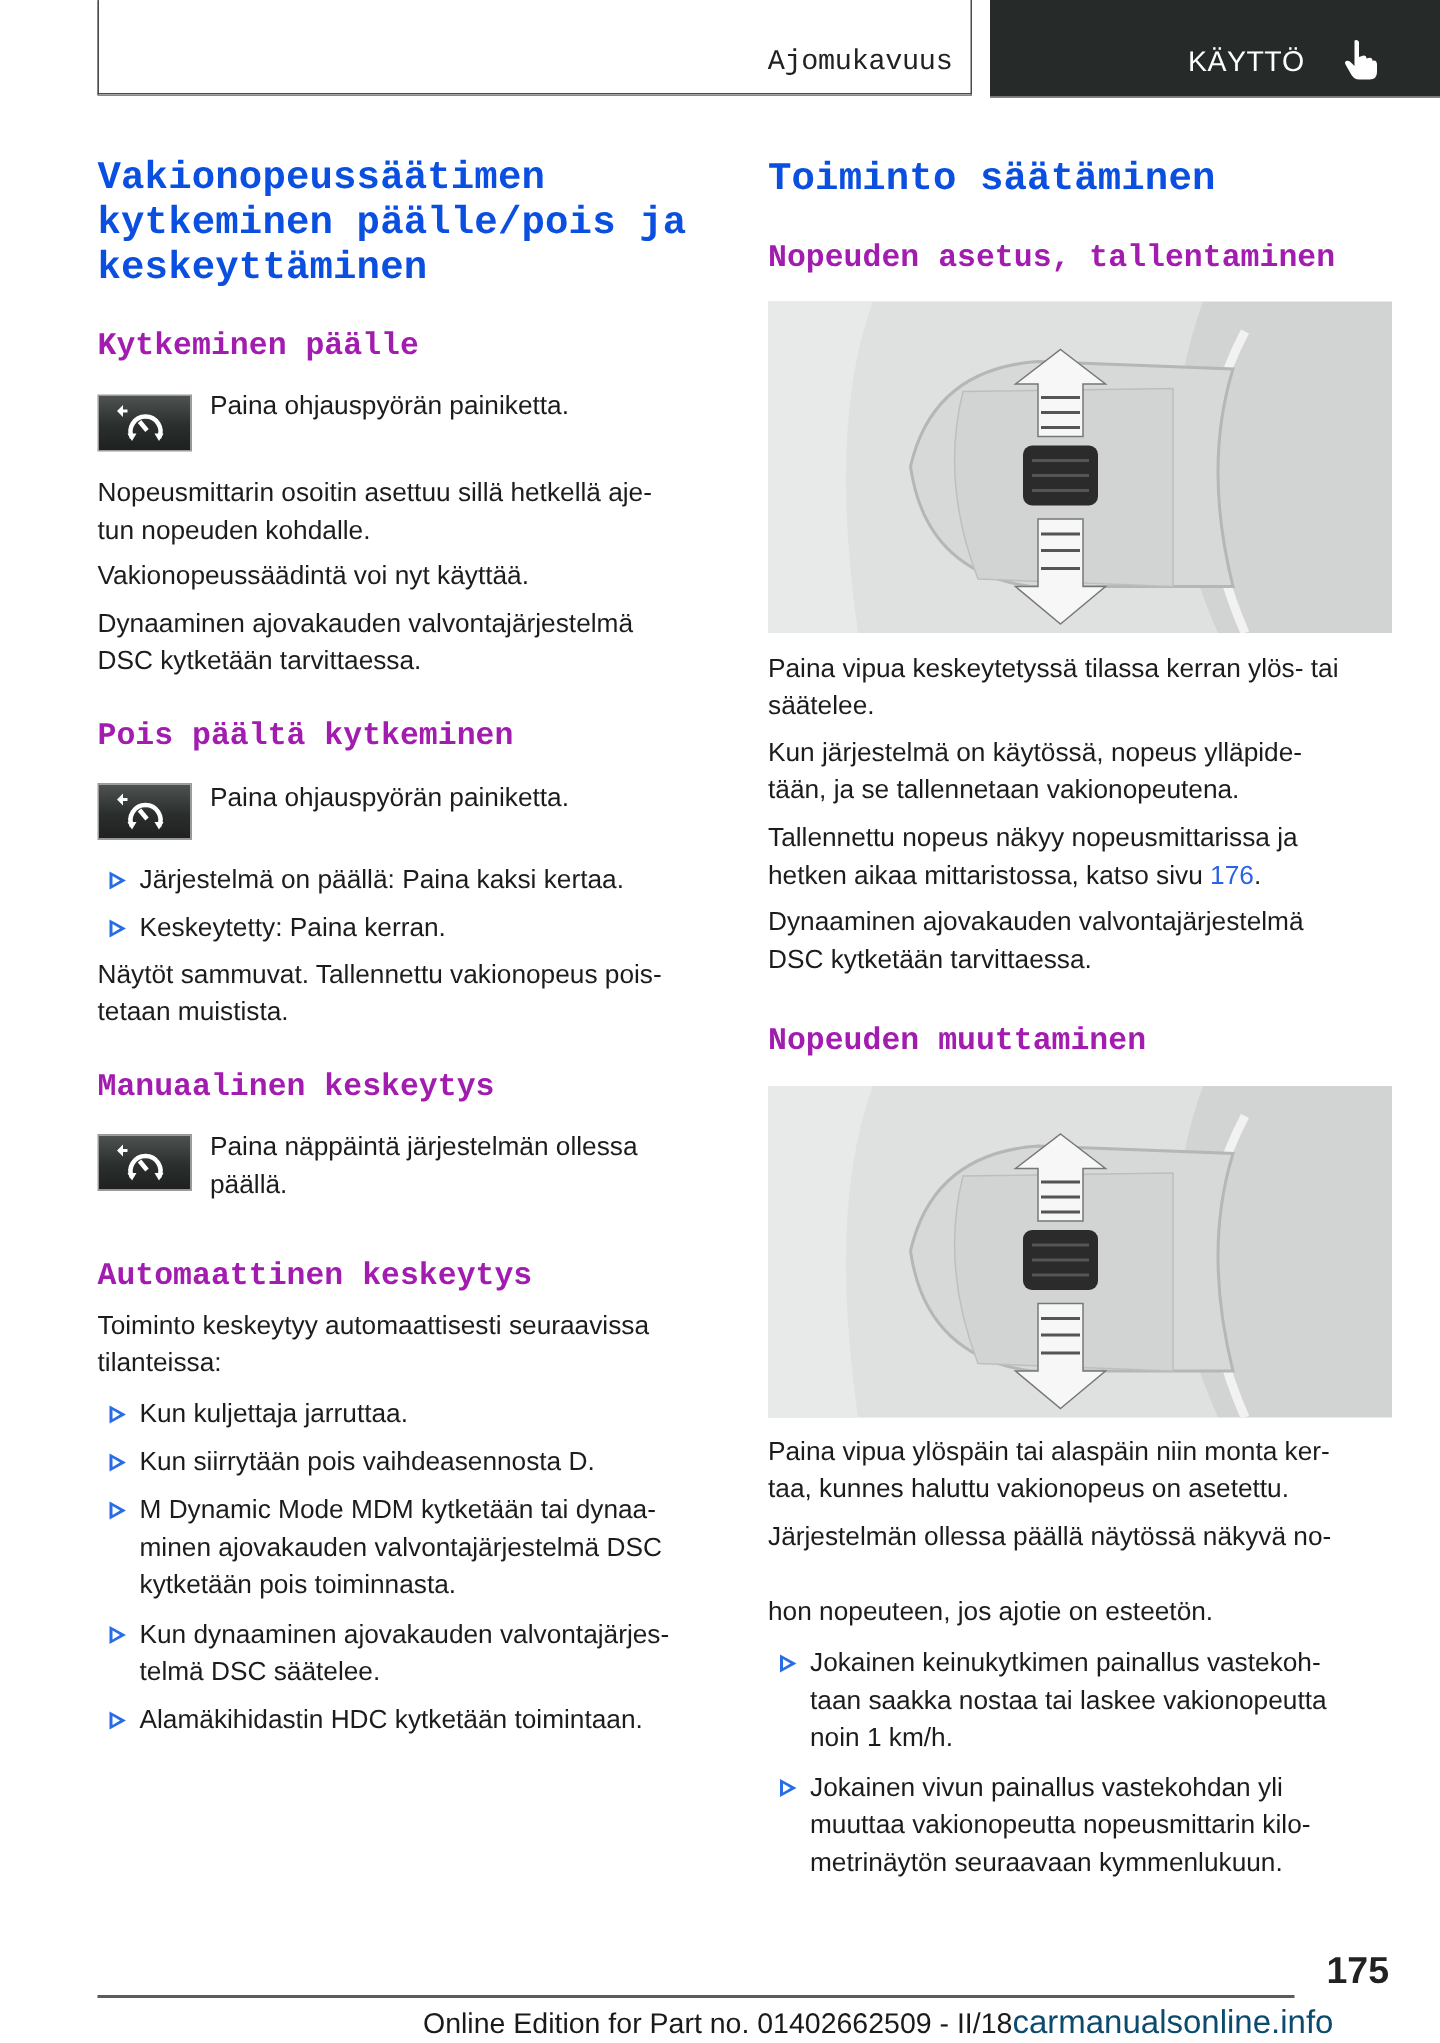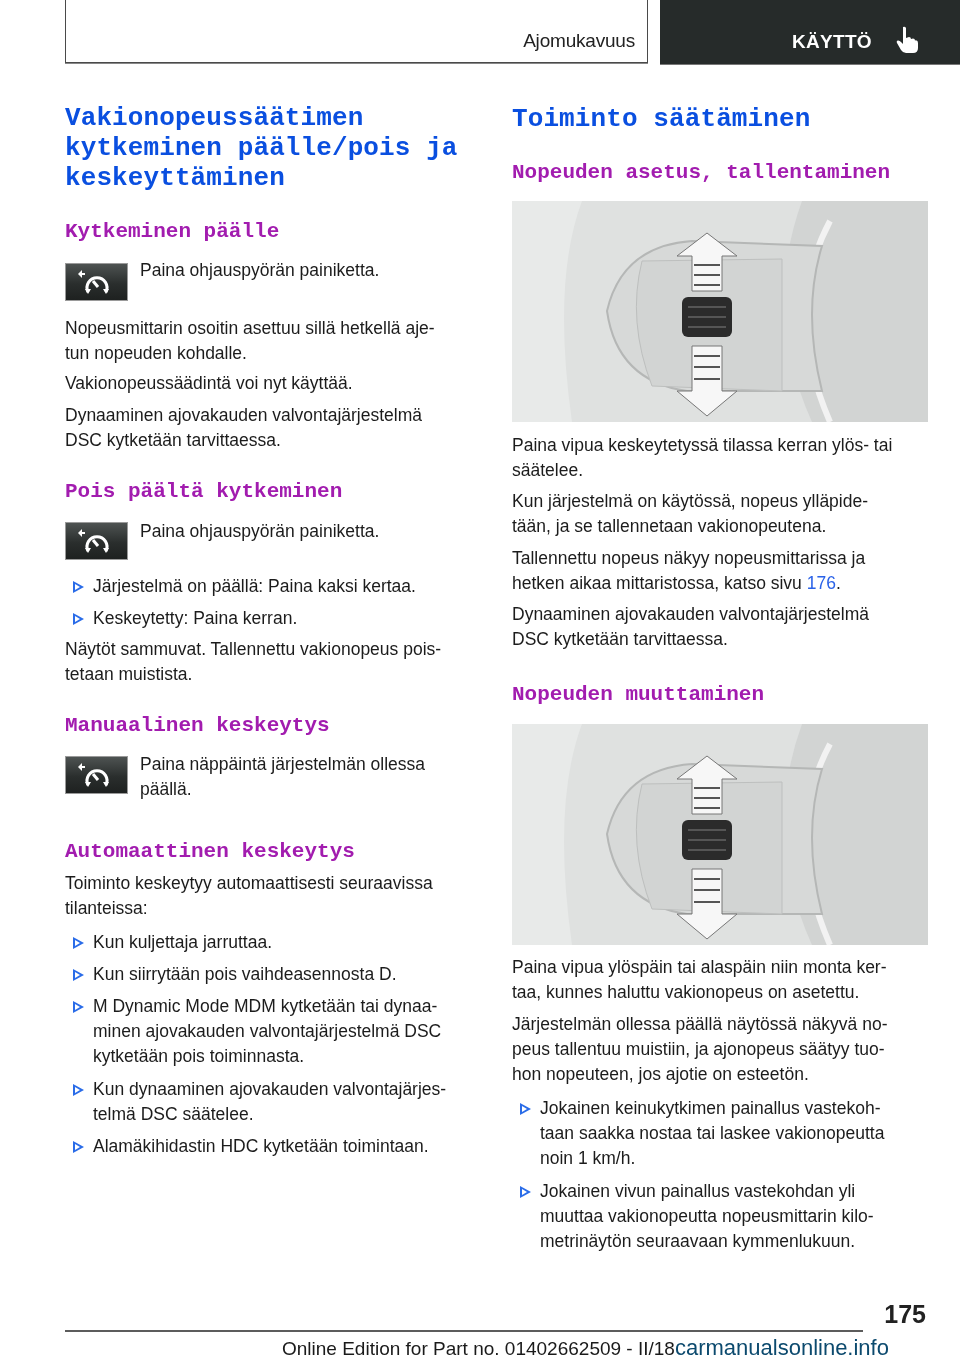--- a/index.html
+++ b/index.html
@@ -4,31 +4,32 @@
 <style>
   html, body { margin:0; padding:0; }
   body {
     width:960px; height:1362px; position:relative; background:#ffffff;
     font-family:"Liberation Sans", sans-serif; color:#1a1a1a; overflow:hidden;
   }
   .hdr-box {
     position:absolute; left:65px; top:0; width:583px; height:63px;
     border:1px solid #4a4a4a; border-top:none; box-shadow:0 1px 0 #888;
     box-sizing:border-box;
+    font-family:Liberation Mono, monospace;
   }
   .hdr-chapter {
     position:absolute; right:12px; bottom:10px; font-size:19px; color:#222;
     letter-spacing:-0.2px;
   }
   .hdr-tab {
     position:absolute; left:660px; top:0; width:300px; height:64px; background:#262b2a;
     border-bottom:1px solid #777;
   }
   .hdr-tab-label {
-    position:absolute; left:132px; bottom:11px; color:#ffffff; font-weight:bold; font-size:19px;
+    position:absolute; left:132px; bottom:11px; color:#ffffff; font-weight:normal; font-size:19px;
     letter-spacing:0.3px;
   }
   .hdr-hand { position:absolute; left:236px; bottom:10px; width:22px; height:28px; }
 
   .col { position:absolute; top:0; width:420px; }
   .col-left { left:65px; }
   .col-right { left:512px; width:416px; }
 
   h1, h2, h3 { margin:0; font-family:Liberation Mono, monospace; font-weight:bold; }
   .h1 { position:absolute; color:#0a4fe0; font-size:26px; line-height:30px; letter-spacing:0.1px; }
@@ -223,21 +224,21 @@
       <path d="M195 32 L225 55 L210 55 L210 90 L180 90 L180 55 L165 55 Z" fill="#f7f7f7" stroke="#777"></path>
       <path d="M195 215 L225 190 L210 190 L210 145 L180 145 L180 190 L165 190 Z" fill="#f7f7f7" stroke="#777"></path>
       <path d="M182 64 L208 64 M182 74 L208 74 M182 84 L208 84 M182 155 L208 155 M182 166 L208 166 M182 178 L208 178" stroke="#555" stroke-width="2"></path>
     </svg>
   </div>
 
   <div class="blk" style="top:955px;">
     <p><span>Paina vipua ylöspäin tai alaspäin niin monta ker-</span><br><span>taa, kunnes haluttu vakionopeus on asetettu.</span></p>
   </div>
   <div class="blk" style="top:1012px;">
-    <p><span>Järjestelmän ollessa päällä näytössä näkyvä no-</span><br><span>peus tallentuu muistiin, ja ajonopeus säätyy tuo-</span><br><span>hon nopeuteen, jos ajotie on esteetön.</span></p>
+    <p><span>Järjestelmän ollessa päällä näytössä näkyvä no-</span><br><br><span>hon nopeuteen, jos ajotie on esteetön.</span></p>
   </div>
 
   <div class="bullet" style="top:1096px;">
     <span class="tri"></span>
     <p class="btxt"><span>Jokainen keinukytkimen painallus vastekoh-</span><br><span>taan saakka nostaa tai laskee vakionopeutta</span><br><span>noin 1 km/h.</span></p>
   </div>
   <div class="bullet" style="top:1179px;">
     <span class="tri"></span>
     <p class="btxt"><span>Jokainen vivun painallus vastekohdan yli</span><br><span>muuttaa vakionopeutta nopeusmittarin kilo-</span><br><span>metrinäytön seuraavaan kymmenlukuun.</span></p>
   </div>

